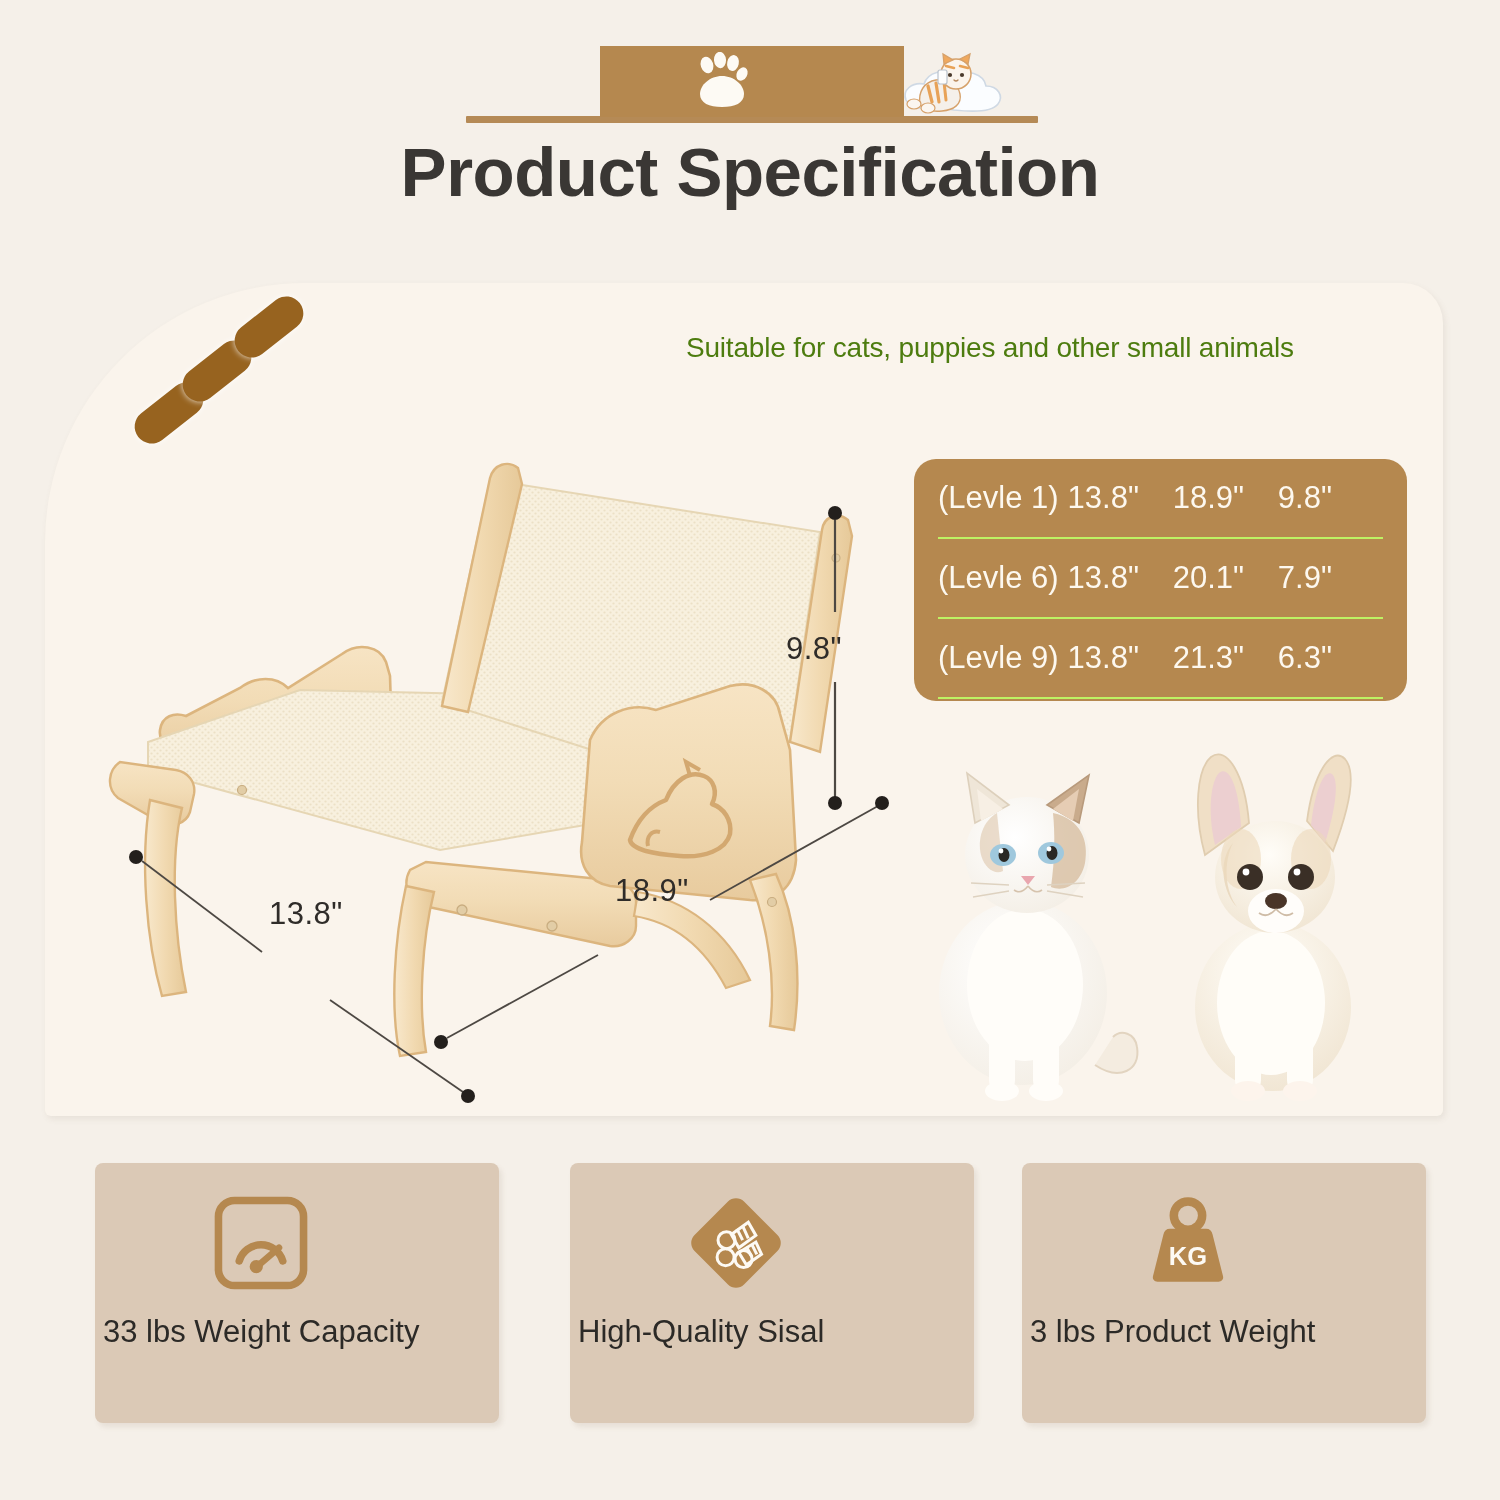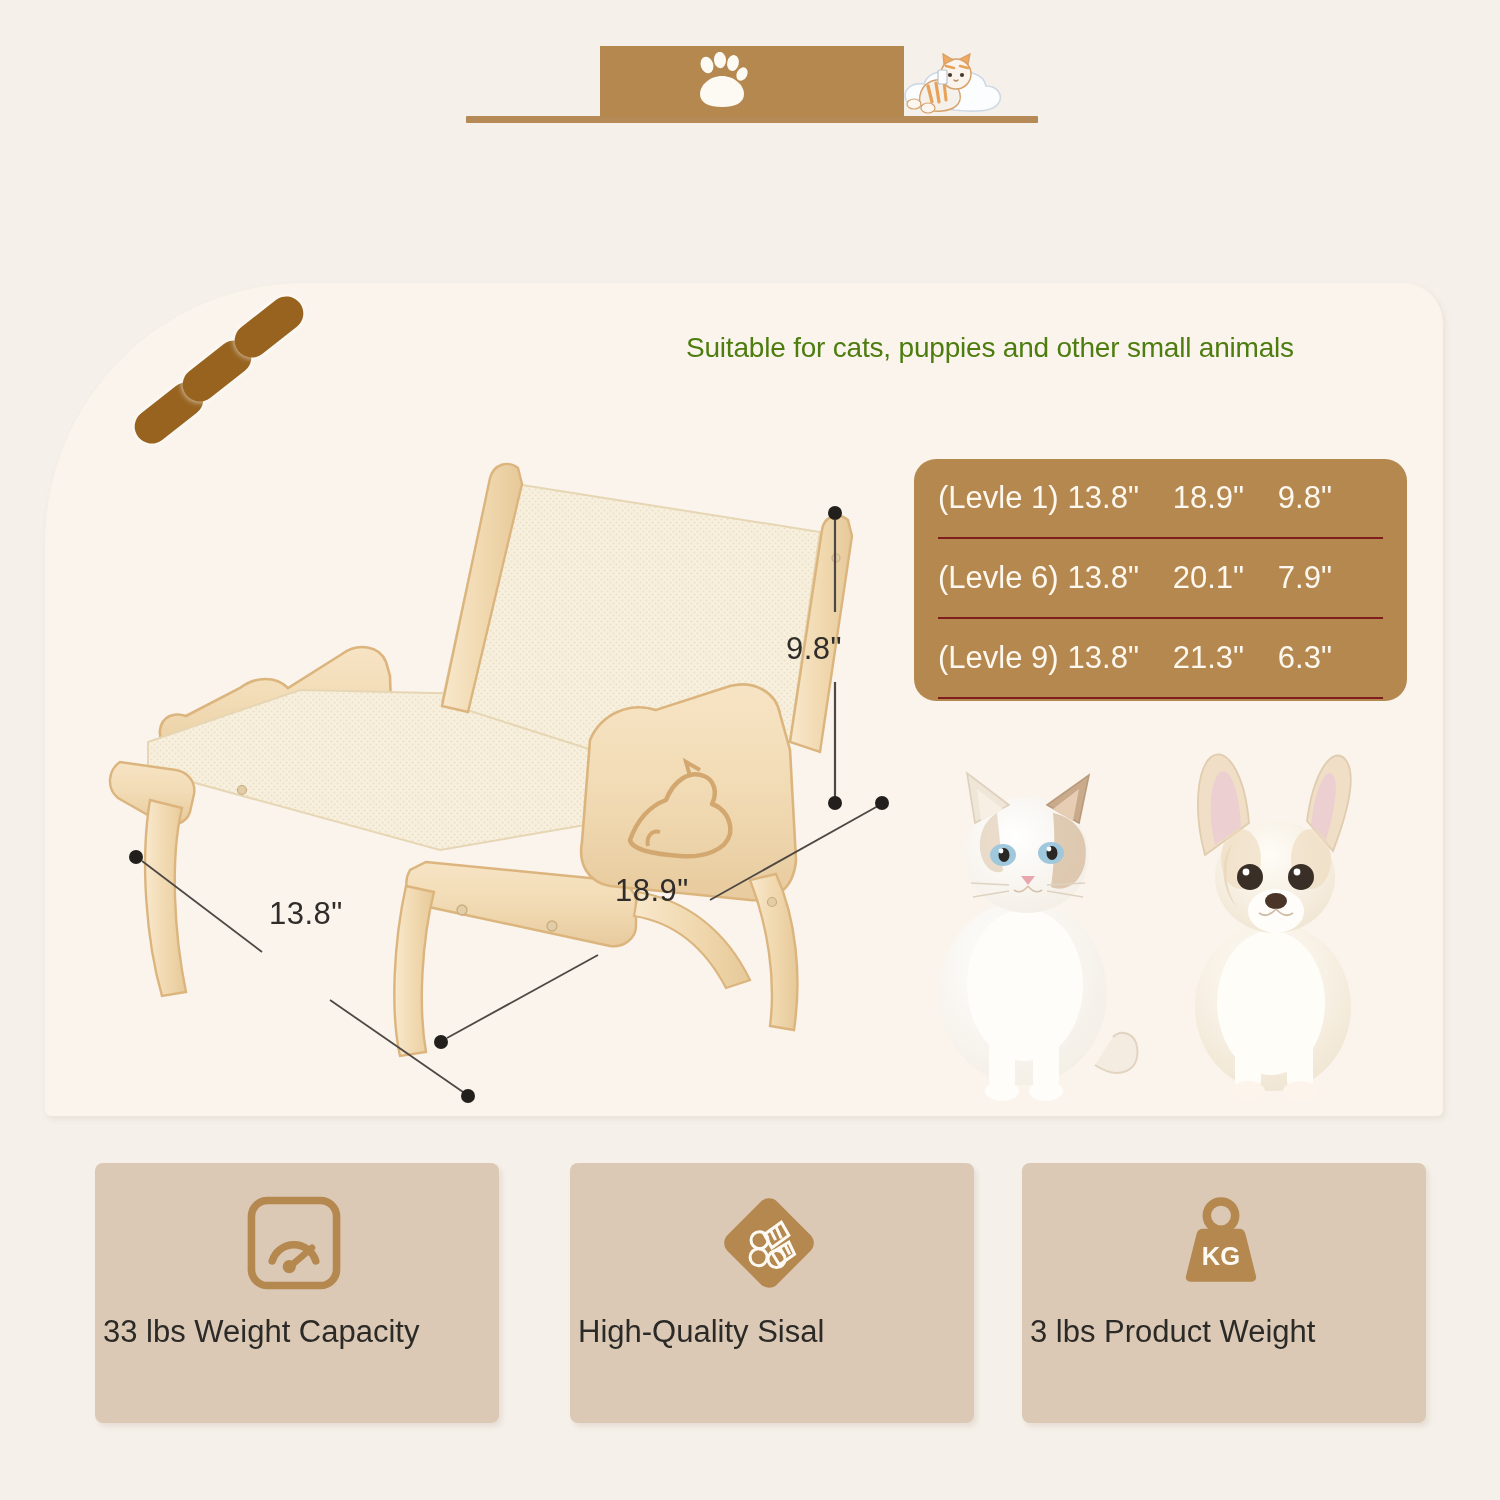--- a/index.html
+++ b/index.html
@@ -102,21 +102,21 @@
     border-radius: 22px;
     padding: 0;
     box-sizing: border-box;
   }
   .spec-row {
     position: relative;
     height: 78px;
     display: flex;
     align-items: center;
     margin: 0 24px;
-    border-bottom: 2px solid #7f1d1d;
+    border-bottom: 2px solid #bef264;
   }
   .spec-row .lvl {
     width: 138px;
     font-size: 31px;
     color: #fdf8ef;
     white-space: nowrap;
     font-family: "Liberation Sans", sans-serif;
   }
   .spec-row .v {
     width: 112px;
@@ -166,23 +166,23 @@
     width: 404px; height: 260px;
     background: #dbc9b6;
     border-radius: 8px;
     box-shadow: 3px 4px 5px rgba(140,115,90,0.13);
   }
   .feature.f1 { left: 95px; }
   .feature.f2 { left: 570px; }
   .feature.f3 { left: 1022px; }
   .feature-icon {
     position: absolute;
-    left: 7px; top: 24px;
+    left: 0; top: 24px;
     width: 332px; height: 112px;
-    display: flex; align-items: center; justify-content: center; padding-left: 26px;
+    display: flex; align-items: center; justify-content: center;
   }
   .feature-label {
     position: absolute;
     left: 8px; top: 148px;
     width: 388px;
     text-align: left;
     font-size: 31px;
     line-height: 41px;
     color: #2c2a27;
     font-family: "Liberation Sans", sans-serif;
@@ -223,20 +223,21 @@
     <circle cx="66" cy="33" r="2.1" fill="#4a3a2c"></circle>
     <circle cx="78" cy="33" r="2.1" fill="#4a3a2c"></circle>
     <path d="M70 38 q2 2 4 0" stroke="#b98a5e" stroke-width="1.4" fill="none" stroke-linecap="round"></path>
 
     <rect x="54" y="28" width="9" height="14" rx="2" fill="#fdfdfd" stroke="#b9c2cc" stroke-width="1.2"></rect>
 
     <ellipse cx="30" cy="62" rx="7" ry="5" fill="#fbf6f0" stroke="#d6a16a" stroke-width="1.2"></ellipse>
     <ellipse cx="44" cy="66" rx="7" ry="5" fill="#fbf6f0" stroke="#d6a16a" stroke-width="1.2"></ellipse>
   </svg>
 
+  <div class="page-title">Product Specification</div>
 
   <div class="main-panel"></div>
 
   <div class="dash-group">
     <div class="dash d1"></div>
     <div class="dash d2"></div>
     <div class="dash d3"></div>
   </div>
 
   <div class="subtitle">Suitable for cats, puppies and other small animals</div>

